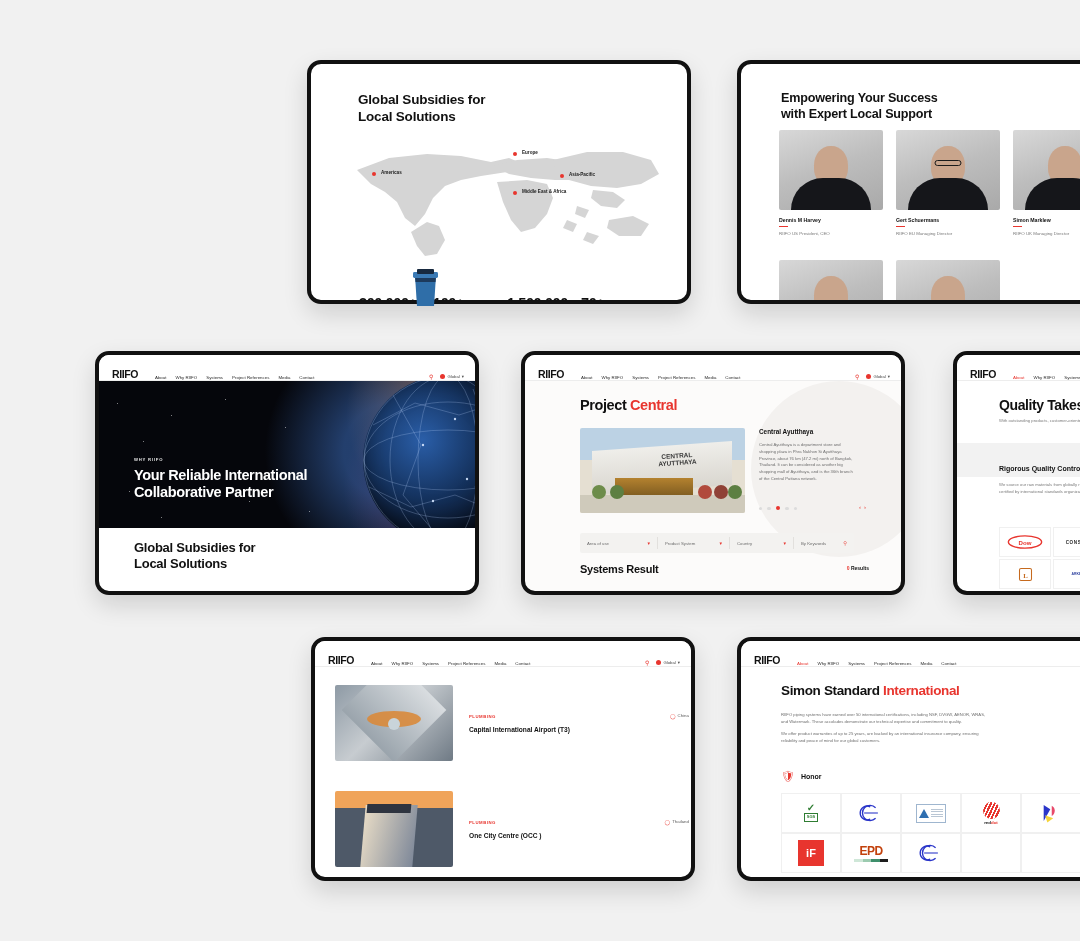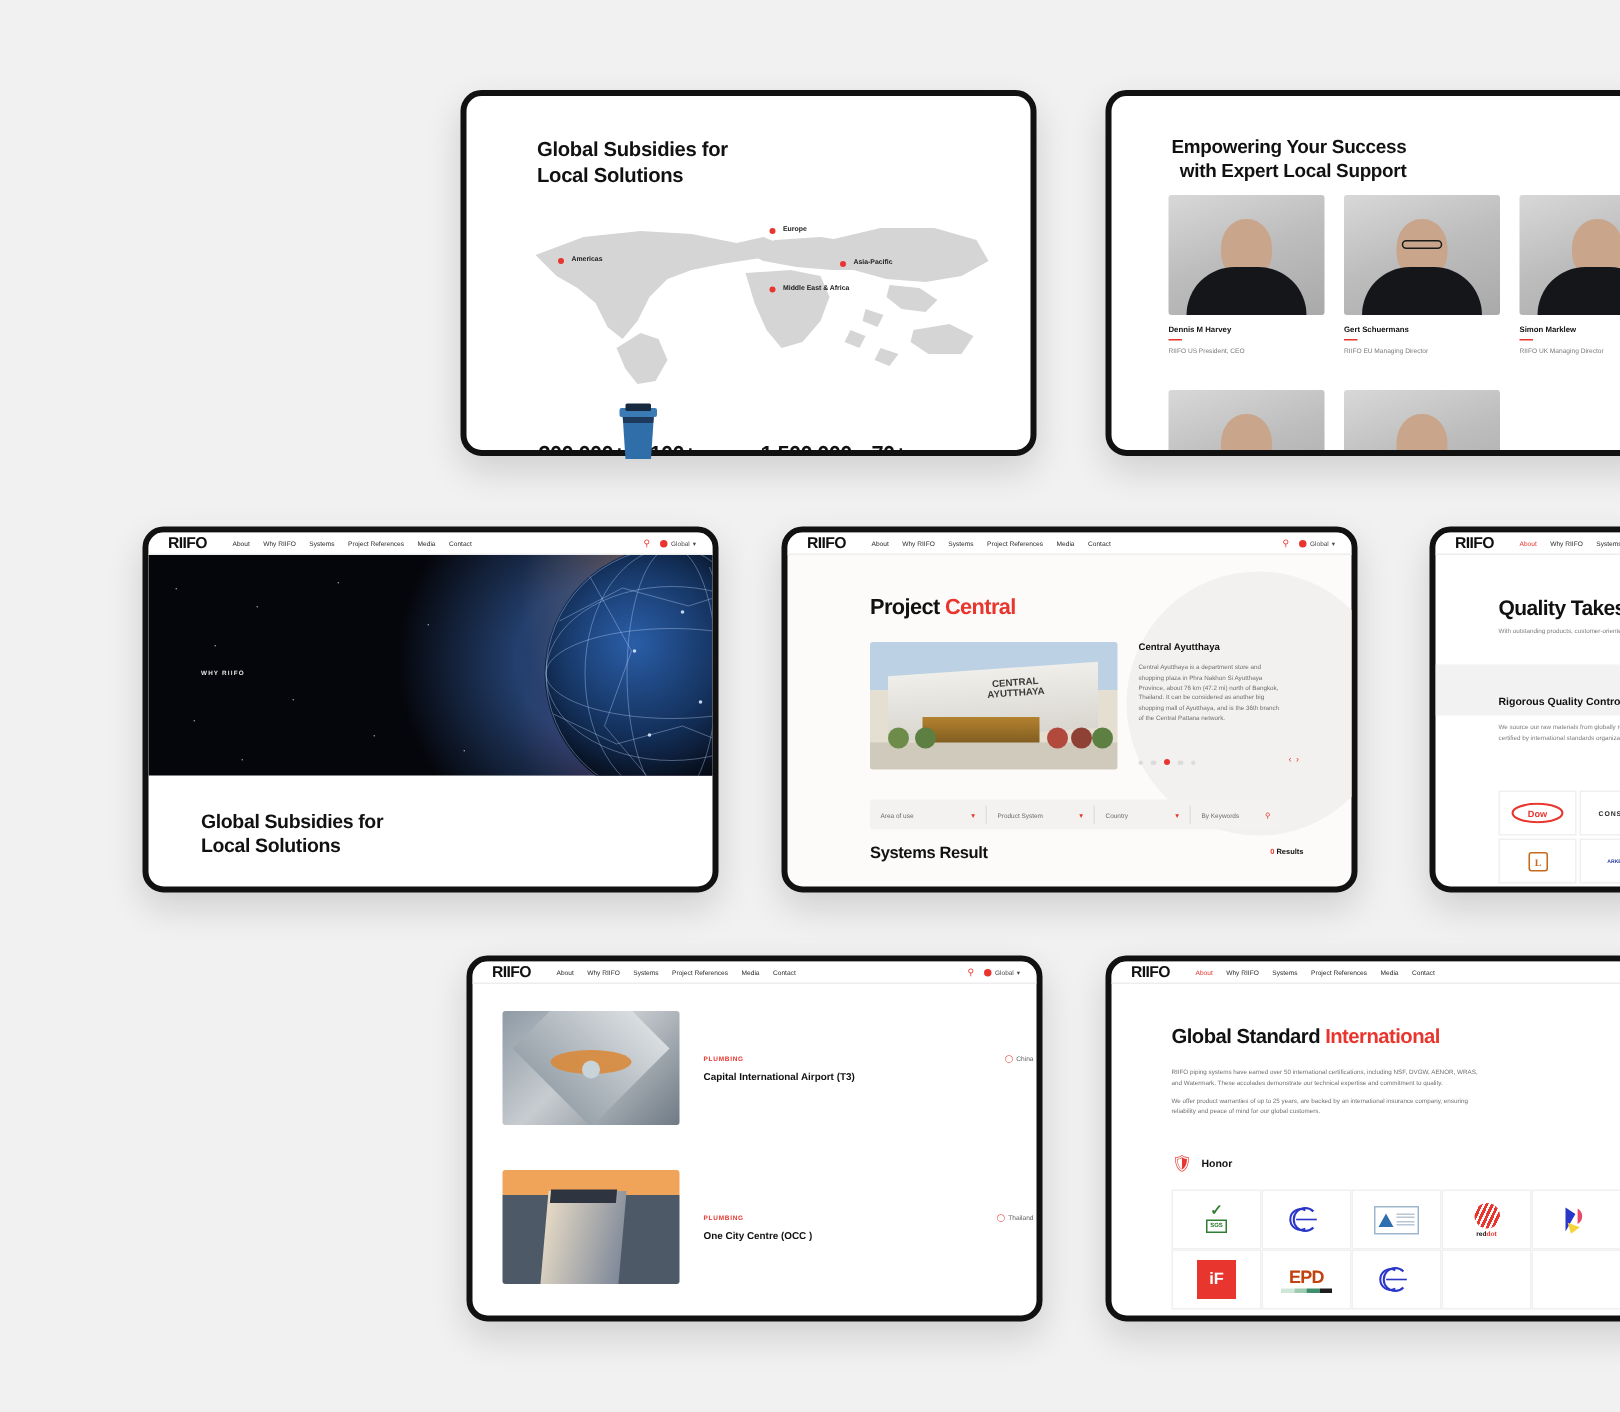--- a/index.html
+++ b/index.html
@@ -40,21 +40,21 @@
   .stat .num { font-size: 14.5px; font-weight: 700; color:#111; letter-spacing:-0.4px; line-height:1; }
   .fitting {
     position: absolute; left: 412px; top: 268px; width: 27px; height: 42px;
     z-index: 6;
   }
 
   
   #card-team { left: 737px; top: 60px; width: 400px; height: 244px; }
   .tm-title {
     position: absolute; left: 40px; top: 26px;
-    font-size: 12.6px; font-weight: 700; line-height: 1.3; color:#111; letter-spacing:-0.2px;text-align:right;
+    font-size: 12.6px; font-weight: 700; line-height: 1.3; color:#111; letter-spacing:-0.2px;
   }
   .team-grid {
     position: absolute; left: 38px; top: 66px;
     display: grid; grid-template-columns: repeat(3, 104px); gap: 0 13px;
   }
   .member .photo {
     width: 104px; height: 80px; border-radius: 2px;
     background: linear-gradient(160deg,#d8d8d8 0%,#bdbdbd 48%,#a9a9a9 100%);
     position: relative; overflow: hidden;
   }
@@ -71,21 +71,21 @@
     position:absolute; left:50%; top:30px; transform:translateX(-50%);
     width:27px; height:6px; border:1.4px solid #1b1b1b; border-radius:3px;
   }
   .member .name { font-size:5.2px; font-weight:700; color:#111; margin-top:7px; }
   .member .rule { width:9px; height:1.6px; background:#e8352e; margin-top:2.5px; }
   .member .role { font-size:4.4px; color:#7a7a7a; margin-top:4px; }
   .team-row2 { position:absolute; left:38px; top:196px; display:grid; grid-template-columns:repeat(3,104px); gap:0 13px;}
 
   
   .navbar {
-    display:flex; align-items:center; height:15px; padding:0 11px 0 13px;
+    display:flex; align-items:flex-end; height:26px; padding:0 11px 0 13px;
     background:#fff; border-bottom:1px solid #ededed; position:relative;
   }
   .brand { font-size:10.5px; font-weight:700; letter-spacing:-0.4px; color:#111; }
   .navlinks { display:flex; gap:9px; margin-left:17px; }
   .navlinks a { font-size:4.4px; color:#2b2b2b; text-decoration:none; white-space:nowrap; }
   .navlinks a.active { color:#e8352e; }
   .navright { margin-left:auto; display:flex; align-items:center; gap:7px; }
   .navright .srch { color:#e8352e; font-size:6px; }
   .globe-pill { display:flex; align-items:center; gap:2px; font-size:4.3px; color:#4a4a4a;}
   .globe-dot { width:5px; height:5px; border-radius:50%; background:#e8352e; }
@@ -373,20 +373,24 @@
           </g>
           <g fill="#d7e6ff" opacity=".9">
             <circle cx="60" cy="70" r="1.2"></circle>
               <circle cx="92" cy="44" r="1.2"></circle>
             <circle cx="104" cy="104" r="1.2"></circle>
               <circle cx="70" cy="126" r="1.2"></circle>
           </g>
         </svg>
       </div>
       <div class="eyebrow">WHY RIIFO</div>
+      <div class="hero-h1">
+        <div>Your Reliable International</div>
+        <div>Collaborative Partner</div>
+      </div>
     </div>
 
     <div class="hero-foot">
       <div>Global Subsidies for</div>
       <div>Local Solutions</div>
     </div>
   </div>
 
   <div class="card" id="card-showcase">
     <div class="sc-blob"></div>
@@ -573,21 +577,21 @@
         <a href="#">Why RIIFO</a>
         <a href="#">Systems</a>
         <a href="#">Project References</a>
         <a href="#">Media</a>
         <a href="#">Contact</a>
       </nav>
 
     </div>
 
     <div class="ct-h1">
-      <span>Global Standard</span>
+      <span>Simon Standard</span>
       <em>International</em>
     </div>
 
     <div class="ct-body">
       <p>RIIFO piping systems have earned over 50 international certifications, including NSF, DVGW, AENOR, WRAS, and Watermark. These accolades demonstrate our technical expertise and commitment to quality.</p>
       <p style="margin-top:4px">We offer product warranties of up to 25 years, are backed by an international insurance company, ensuring reliability and peace of mind for our global customers.</p>
     </div>
 
     <div class="ct-honor">
       <span class="shield">🛡</span>

